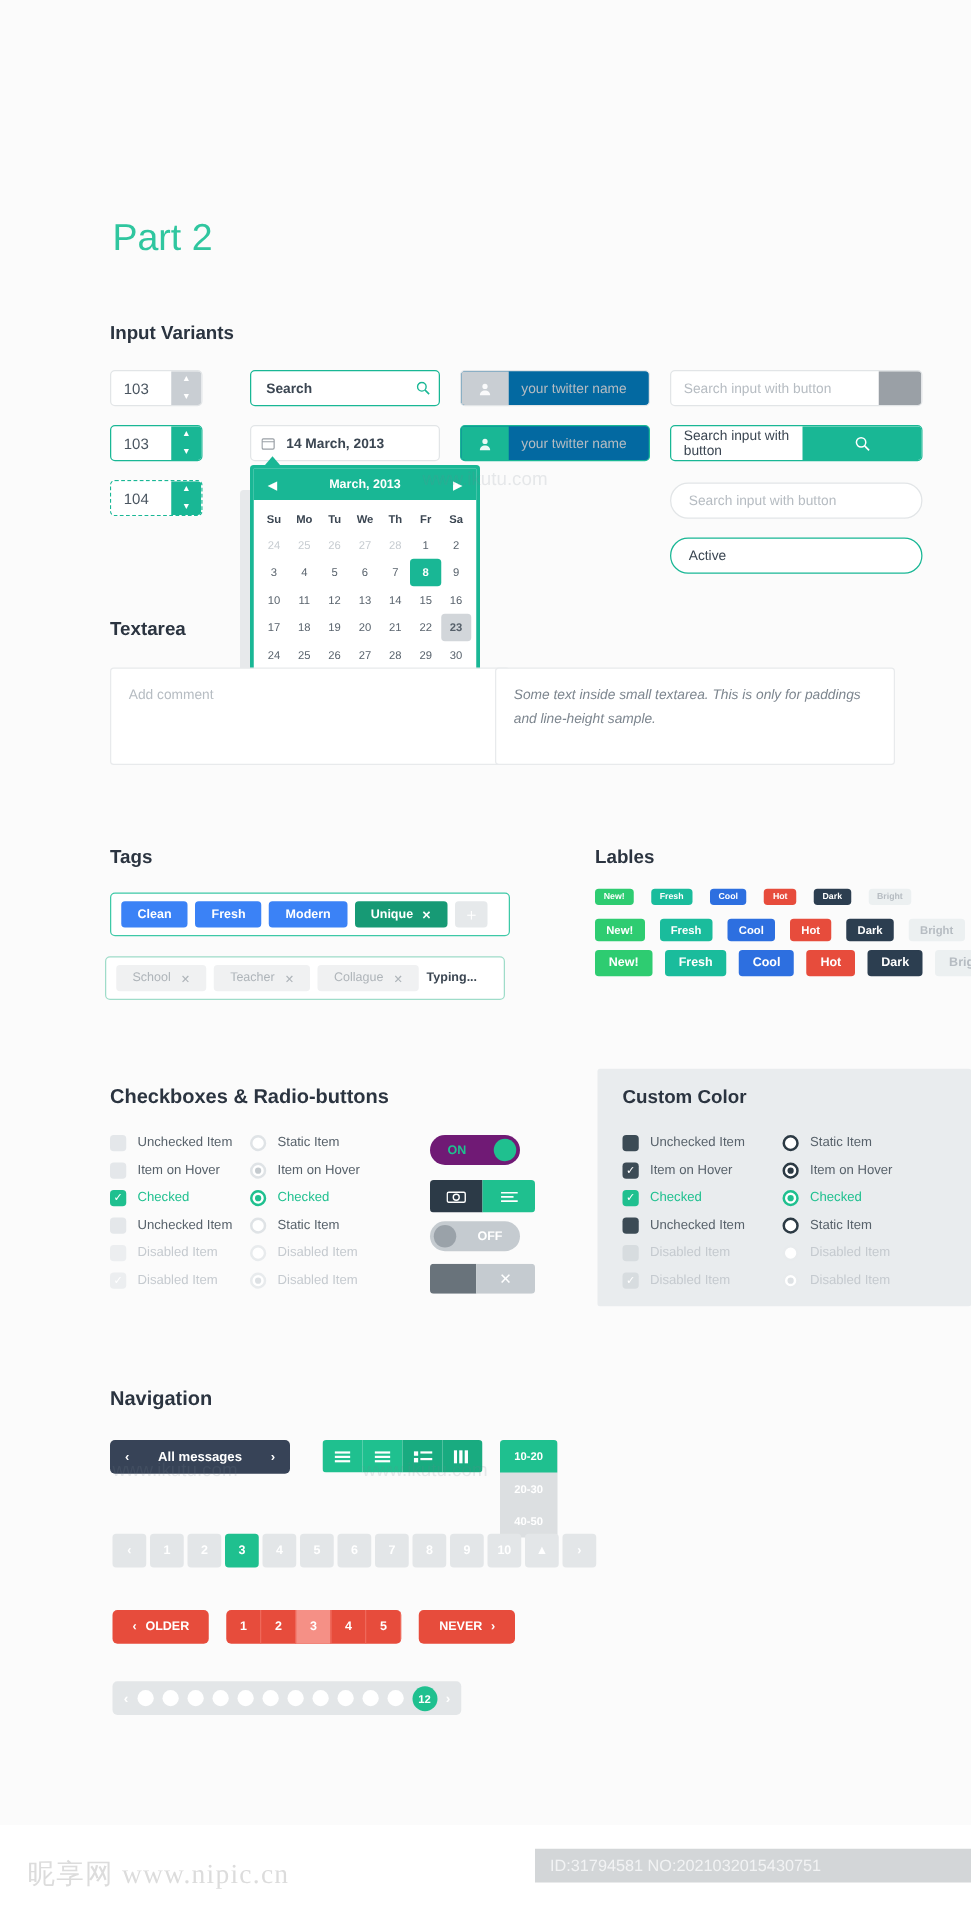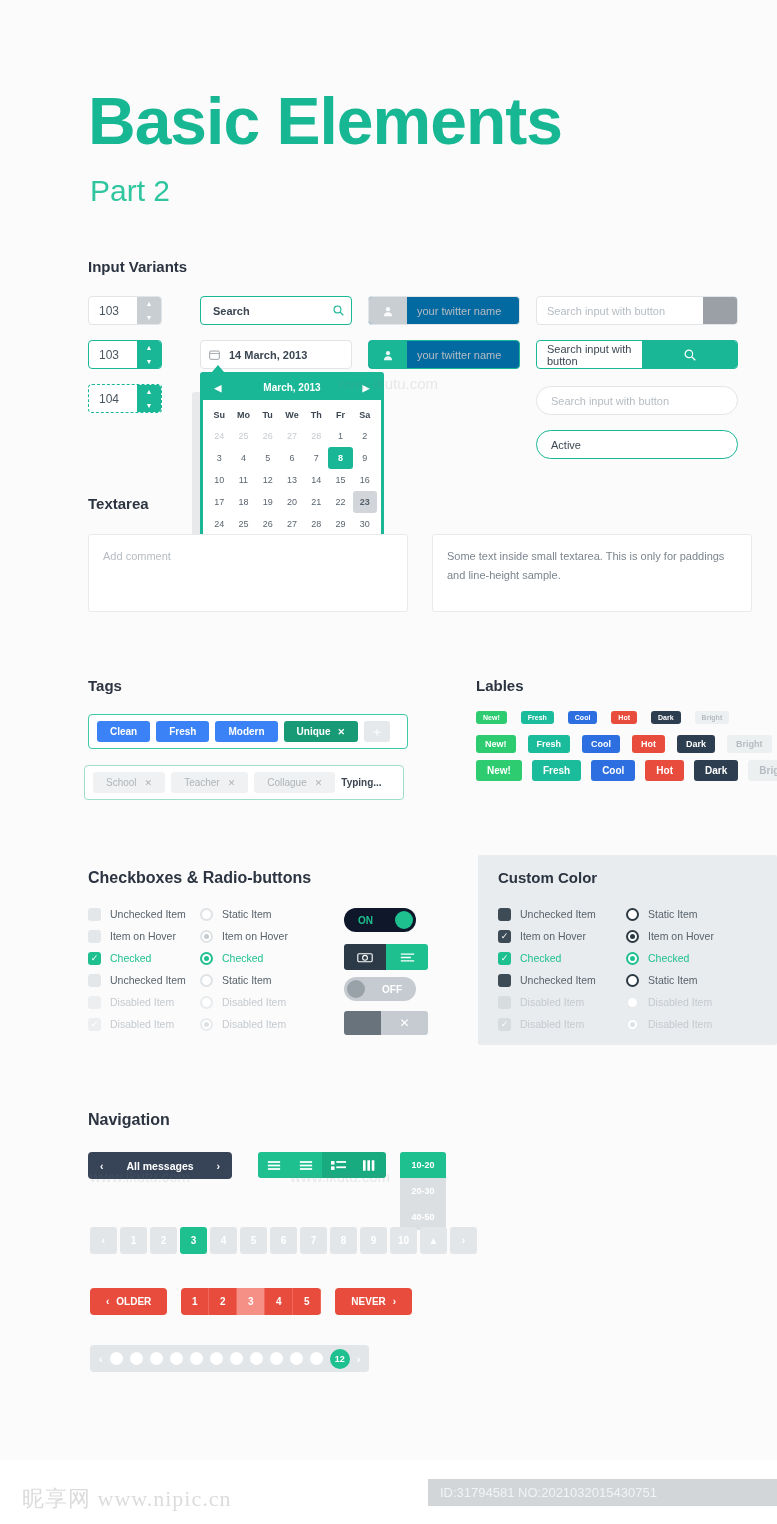--- a/index.html
+++ b/index.html
@@ -134,21 +134,21 @@
   .rd.dis { border-color: #e8ebed; }
   .rd.dis .dot { background: #dde1e4; }
   .ck-lbl { font-size: 10.5px; color: #58626b; }
   .ck-lbl.on { color: #1fc08f; }
   .ck-lbl.dis { color: #c5cacf; }
 
   .cc-panel { position: absolute; background: #e9ecee; border-radius: 2px; }
 
   
   .tgl { position: absolute; height: 24px; border-radius: 12px; display: flex; align-items: center; }
-  .tgl.on { background: #0f172a; width: 72px; justify-content: flex-end; padding-right: 3px; }
+  .tgl.on { background: #701a75; width: 72px; justify-content: flex-end; padding-right: 3px; }
   .tgl.on .lab { position: absolute; left: 14px; color: #1fc08f; font-size: 10px; font-weight: bold; }
   .tgl.on .knob { width: 18px; height: 18px; border-radius: 50%; background: #1fc08f; }
   .tgl.off { background: #c5cbd0; width: 72px; justify-content: flex-start; padding-left: 3px; }
   .tgl.off .lab { position: absolute; right: 14px; color: #fff; font-size: 10px; font-weight: bold; }
   .tgl.off .knob { width: 18px; height: 18px; border-radius: 50%; background: #9aa2a9; }
   .sqtgl { position: absolute; display: flex; height: 24px; border-radius: 3px; overflow: hidden; }
   .sqtgl .a { width: 37px; background: #69737b; }
   .sqtgl .b { width: 47px; background: #c5cbd0; display: flex; align-items: center;
               justify-content: center; color: #fff; font-size: 12px; }
   .icnbar { position: absolute; display: flex; height: 26px; border-radius: 3px; overflow: hidden; }
@@ -202,21 +202,20 @@
            background: #d3d6d8; display: flex; align-items: center; padding-left: 12px;
            font-size: 13px; color: #f2f3f4; overflow: hidden; white-space: nowrap; }
   .wmtext { position: absolute; color: rgba(120,130,140,0.16); font-size: 15px;
             font-family: "Liberation Sans", sans-serif; pointer-events: none; }
 </style>
 </head>
 <body>
 
 <div class="page">
 
-  <div class="title">Basic Elements</div>
   <div class="subtitle">Part 2</div>
 
   <div class="sec-h" style="left:88px; top:258px;">Input Variants</div>
 
   <div class="stepper" style="left:88px; top:296px;">
     <div class="val">103</div>
     <div class="arrows">
         <span>▲</span>
         <span>▼</span>
       </div>
@@ -364,21 +363,21 @@
             <div class="mute">4</div>
             <div class="mute">5</div>
             <div class="mute">6</div>
           </div>
         </div>
     </div>
   </div>
 
   <div class="sec-h" style="left:88px; top:495px;">Textarea</div>
   <div class="ta" style="left:88px; top:534px; width:320px; height:78px;">Add comment</div>
-  <div class="ta filled" style="left:432px; top:534px; width:320px; height:78px;">Some text inside small textarea. This is only for paddings and line-height sample.</div>
+  <div class="ta filled" style="left:396px; top:534px; width:320px; height:78px;font-style:italic;">Some text inside small textarea. This is only for paddings and line-height sample.</div>
 
   <div class="sec-h" style="left:88px; top:677px;">Tags</div>
   <div class="tagbox" style="left:88px; top:714px; width:320px;">
     <span class="tag">Clean</span>
     <span class="tag">Fresh</span>
     <span class="tag">Modern</span>
     <span class="tag dark">
       <span>Unique</span>
       <span class="x">✕</span>
     </span>

